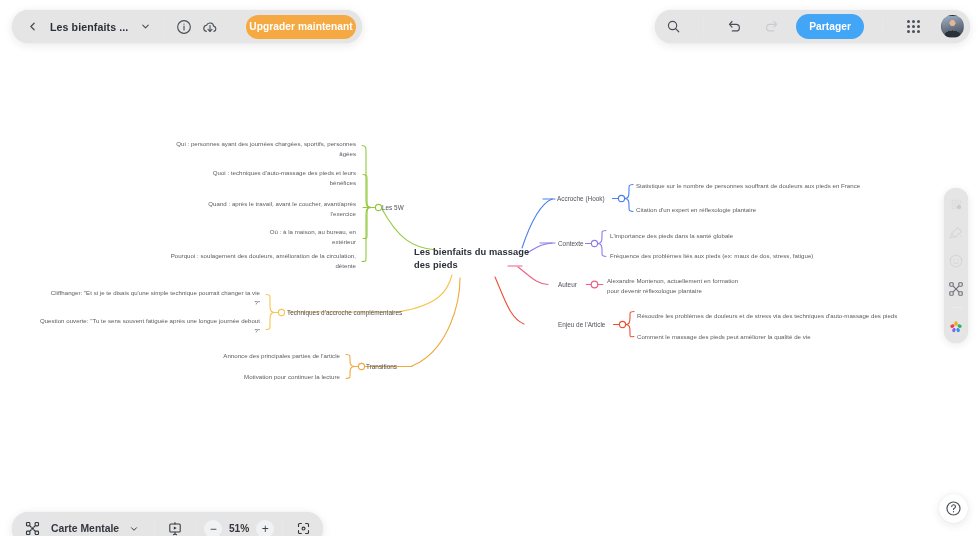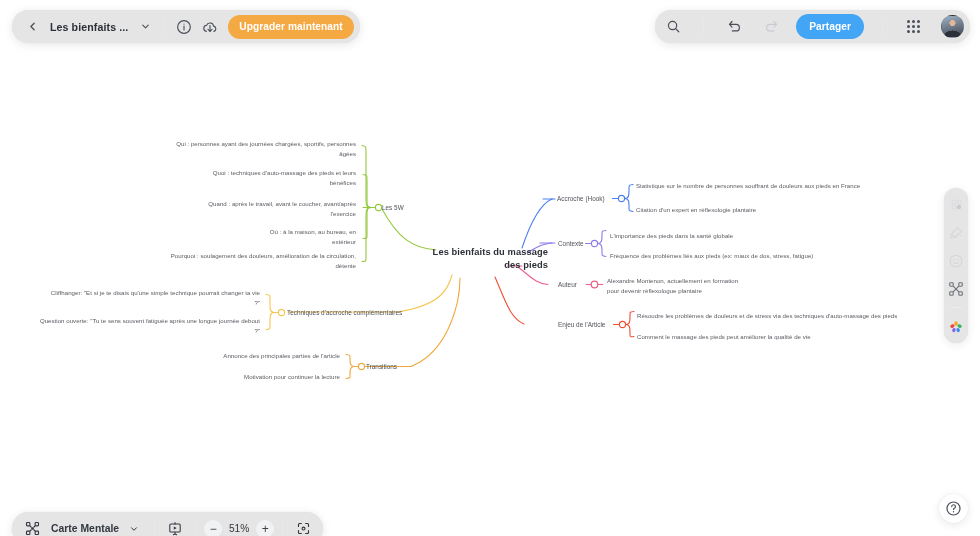--- a/index.html
+++ b/index.html
@@ -31,21 +31,21 @@
     font-size: 6.4px;
     line-height: 1.3;
     color: #50535a;
     white-space: nowrap;
   }
 
   .center-node {
     position:absolute;
     left: 414px; top: 246px;
     width: 134px;
-    text-align:right;
+    text-align:left;
     font-size: 9.3px;
     line-height: 1.45;
     font-weight: bold;
     color: #2b2f38;
     letter-spacing: .01em;
   }
 
   
   .pill {
     position:absolute;
@@ -60,22 +60,22 @@
     display:flex; align-items:center; justify-content:center;
     color:#4a4f58; cursor:pointer; flex:none;
   }
   .doc-title {
     font-size:10.6px; font-weight:bold; color:#2b2f38;
     padding:0 3px 0 4px; letter-spacing:.01em; white-space:nowrap;
   }
   .vdiv { width:1px; height:17px; background:#e6e8eb; margin:0 5px; flex:none; }
   .upgrade-btn {
     background:#f5a943; color:#fff; font-size:10.2px; font-weight:bold;
-    border:none; border-radius:16px; height:24px; padding:0 11px;
-    cursor:pointer; margin-left:4px; white-space:nowrap;
+    border:none; border-radius:16px; height:24px; padding:0 3px;
+    cursor:pointer; margin-left:22px; white-space:nowrap;
     letter-spacing:.005em;
   }
 
   
   #topright { right:10px; top:10px; height:33px; padding:0 6px; gap:13px; }
   .share-btn {
     background:#43a5f5; color:#fff; font-size:10.2px; font-weight:bold;
     border:none; border-radius:16px; height:25px; padding:0 13px;
     cursor:pointer; white-space:nowrap; letter-spacing:.005em;
   }
@@ -99,21 +99,21 @@
   }
   .rtool {
     width:19px; height:19px; display:flex; align-items:center; justify-content:center;
     cursor:pointer; border-radius:5px; flex:none;
   }
   .rdiv { width:11px; height:1px; background:#ececee; flex:none; }
 
   
   #bottomleft { left:12px; top:512px; height:33px; padding:0 8px; gap:3px; }
   .mode-label { font-size:10.4px; color:#33373f; font-weight:bold; white-space:nowrap; padding-left:4px; }
-  .zoom-val { font-size:10.2px; color:#33373f; font-weight:normal; width:28px; text-align:center; }
+  .zoom-val { font-size:10.2px; color:#33373f; font-weight:bold; width:28px; text-align:center; }
   .circ-btn {
     width:18px; height:18px; border-radius:50%; background:#f1f2f4;
     display:flex; align-items:center; justify-content:center;
     font-size:12px; color:#3c4048; cursor:pointer; flex:none;
     line-height:1;
   }
   
   #help {
     position:absolute; right:12px; top:494px; width:29px; height:29px;
     border-radius:50%; background:#fff;

